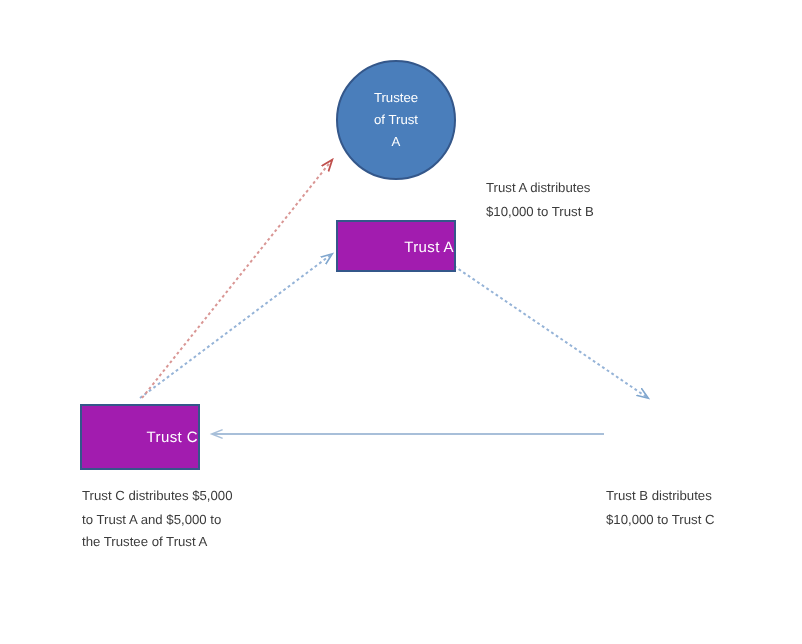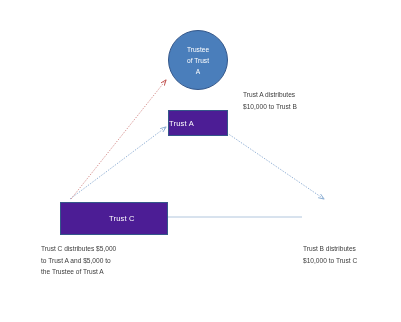--- a/index.html
+++ b/index.html
@@ -19,25 +19,25 @@
   }
   #edges {
     position: absolute;
     left: 0;
     top: 0;
     width: 401px;
     height: 322px;
   }
   .node-box {
     position: absolute;
-    background: #4c1d95;
+    background: #a21caf;
     border: 1px solid #34578A;
     display: flex;
     align-items: center;
-    justify-content: flex-start;
+    justify-content: flex-end;
     color: #ffffff;
     font-size: 7.5px;
     letter-spacing: 0.2px;
     z-index: 3;
   }
   .node-circle {
     position: absolute;
     background: #4A7EBB;
     border: 1px solid #34578A;
     border-radius: 50%;
@@ -54,21 +54,21 @@
   .caption {
     position: absolute;
     color: #3C3C3C;
     font-size: 6.6px;
     line-height: 11.5px;
     white-space: pre-line;
     z-index: 4;
   }
   #trust-a-box   { left: 168px; top: 110px; width: 58px; height: 24px; }
   #trust-b-box   { left: 303px; top: 202px; width: 58px; height: 31px; }
-  #trust-c-box   { left: 60px;  top: 202px; width: 58px; height: 31px; padding-left: 48px; }
+  #trust-c-box   { left: 40px;  top: 202px; width: 58px; height: 31px; }
   #trustee-circle{ left: 168px; top: 30px;  width: 58px; height: 58px; }
   #caption-a { left: 243px; top: 89px; width: 120px; }
   #caption-b { left: 303px; top: 243px; width: 110px; }
   #caption-c { left: 41px;  top: 243px; width: 135px; }
 </style>
 </head>
 <body>
 
 <div id="canvas">
 

